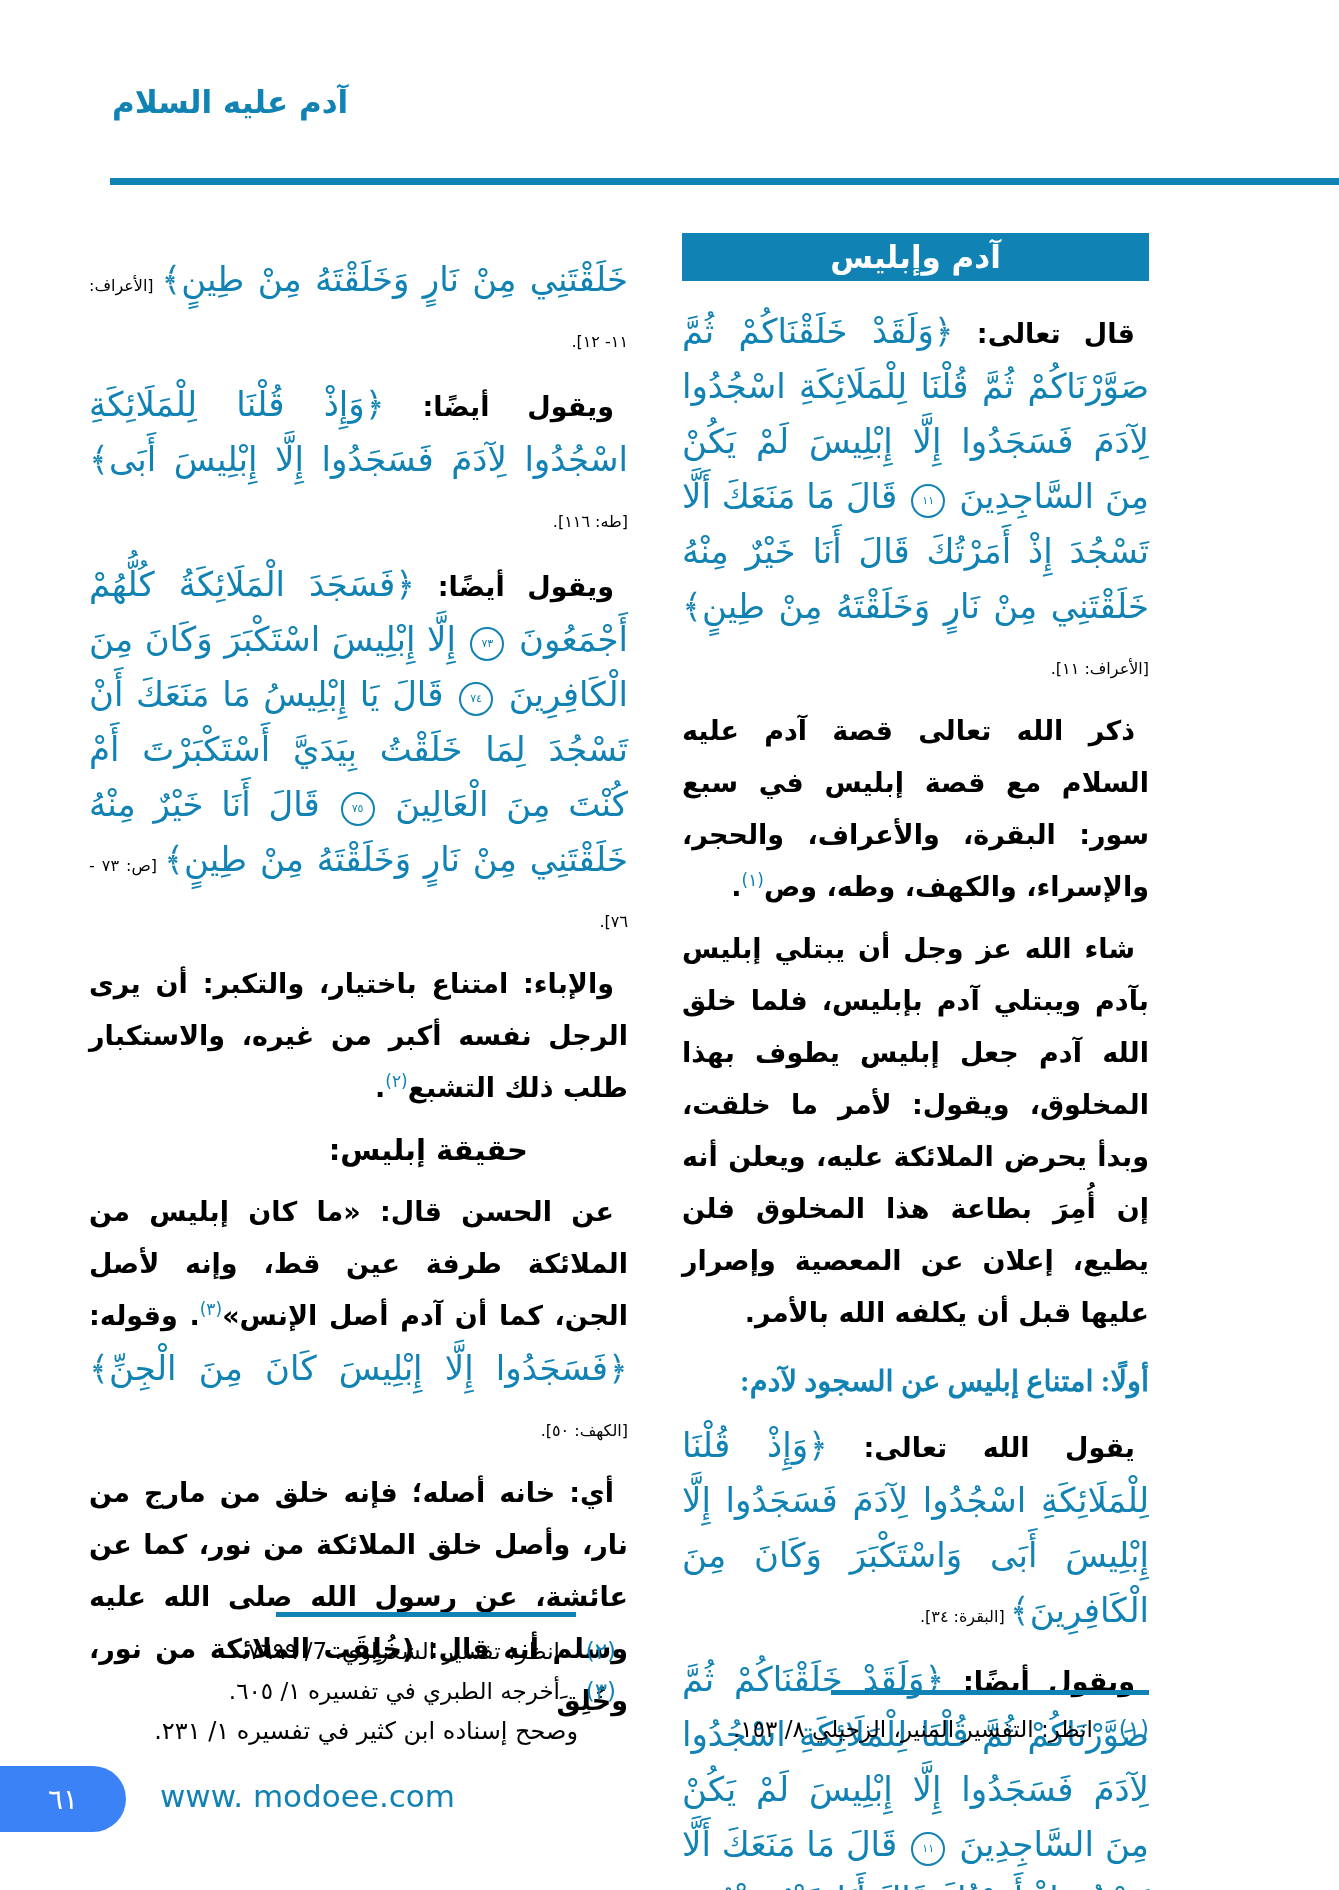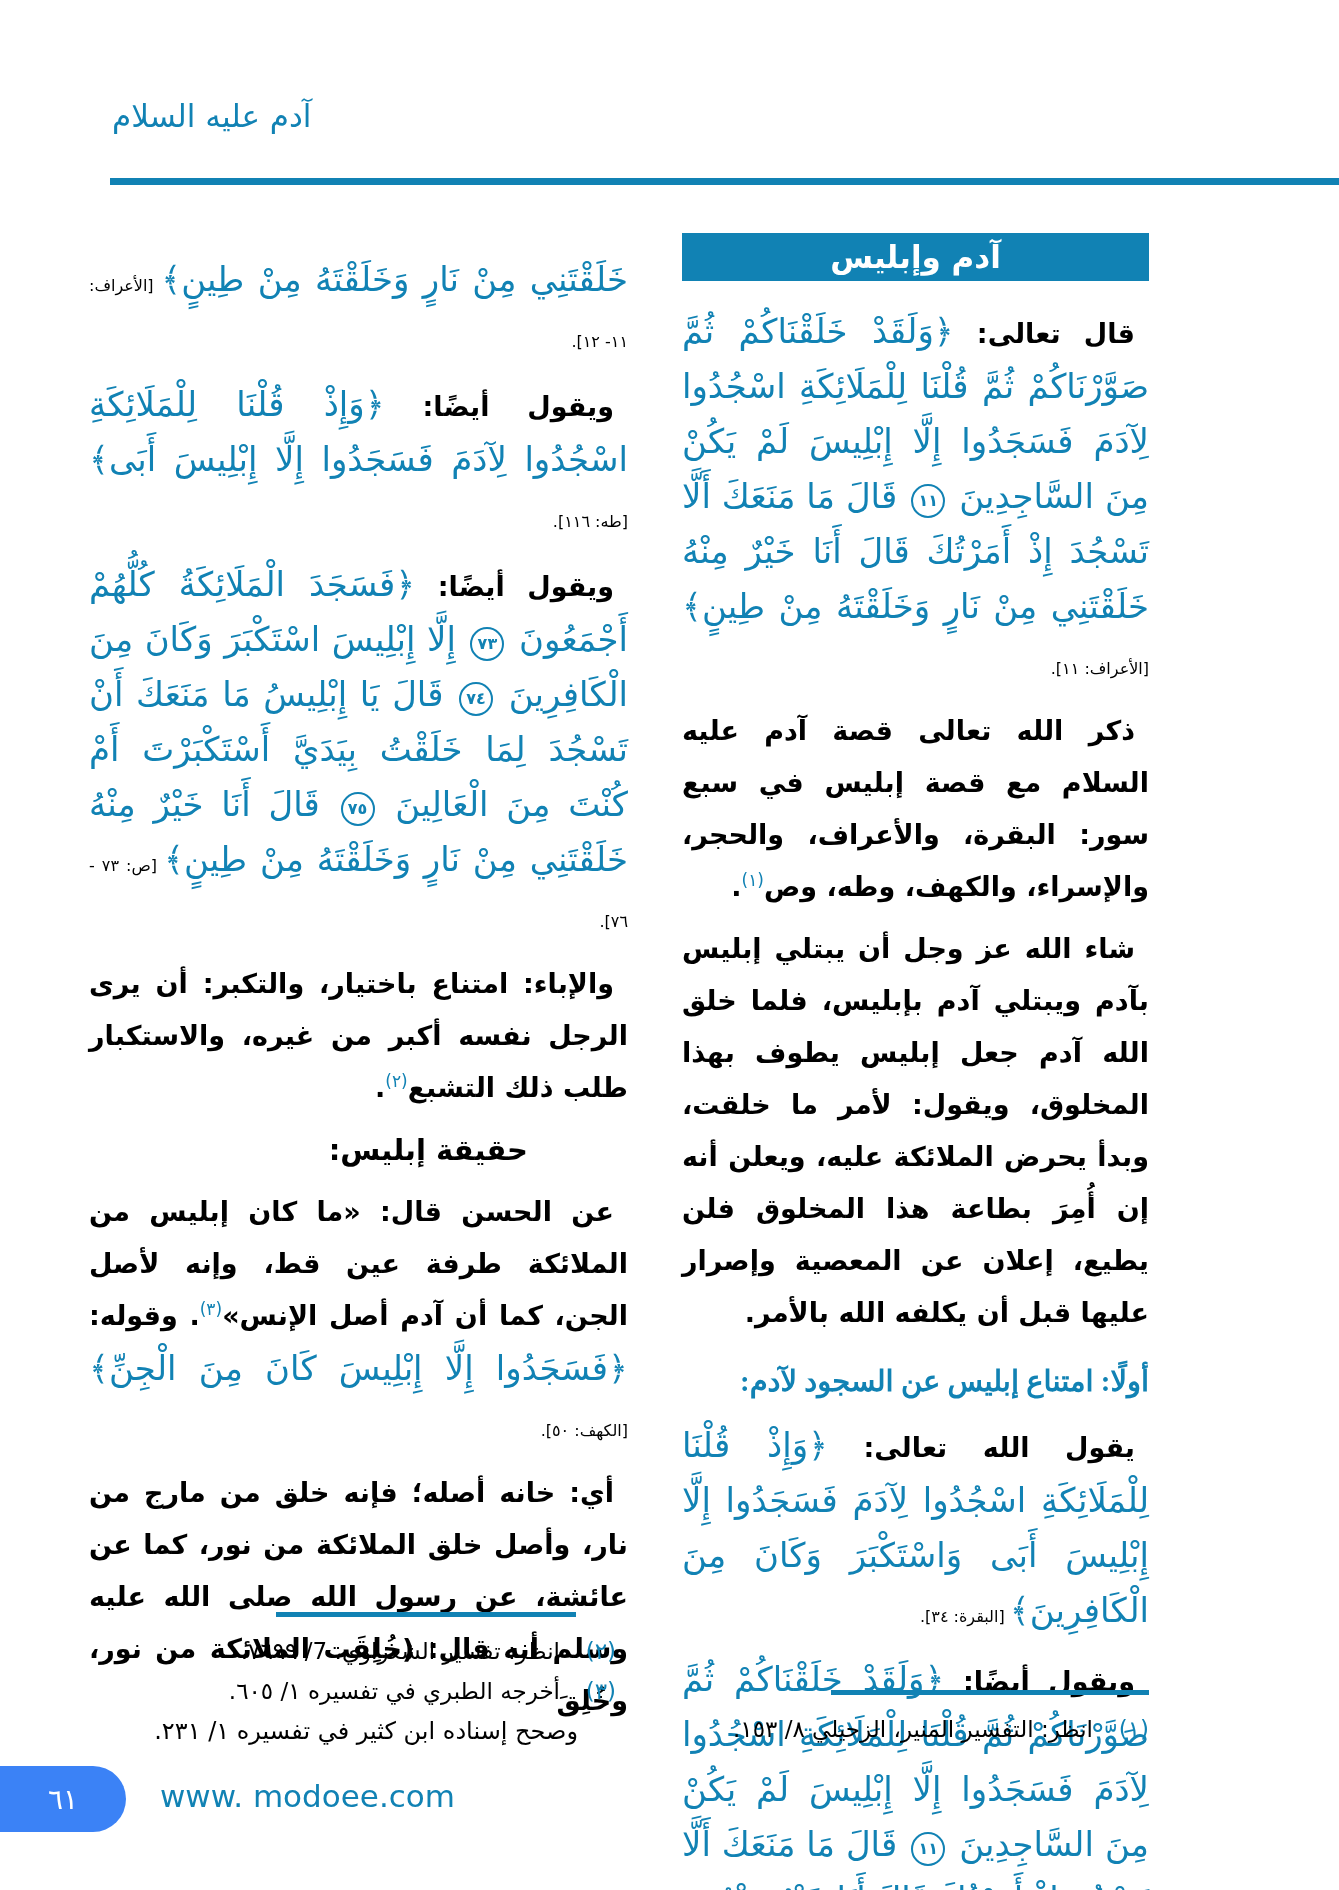--- a/index.html
+++ b/index.html
@@ -7,22 +7,22 @@
     position:relative;
     width:1339px;height:1890px;
     background:#ffffff;
     overflow:hidden;
     direction:rtl;
     font-family:"DejaVu Sans", sans-serif;
     color:#000;
   }
   
   .running-title{
-    position:absolute;left:112px;top:98px;
-    color:#1182B4;font-size:31px;font-weight:normal;
+    position:absolute;left:112px;top:84px;
+    color:#1182B4;font-size:31px;font-weight:bold;
     letter-spacing:0px;
   }
   .header-rule{
     position:absolute;left:110px;right:0;top:178px;height:7px;
     background:#1182B4;
   }
   
   .content{
     position:absolute;top:233px;left:89px;width:1060px;
     display:flex;gap:54px;
@@ -41,23 +41,23 @@
     text-align:justify;
     text-indent:14px;
     font-weight:bold;
   }
   .para.noindent{text-indent:0;}
   .verse{color:#1182B4;font-weight:normal;font-size:34px;}
   .ref{color:#000;font-weight:normal;font-size:16px;}
   .ayah-num{
     display:inline-block;width:34px;height:34px;box-sizing:border-box;
     border:2px solid #1182B4;border-radius:50%;
-    color:#1182B4;font-size:16px;line-height:29px;
+    color:#1182B4;font-size:11px;line-height:29px;
     text-align:center;vertical-align:middle;
-    font-weight:bold;margin:0 3px;text-indent:0;
+    font-weight:normal;margin:0 3px;text-indent:0;
   }
   .fn-sup{
     color:#1182B4;font-size:17px;font-weight:normal;
     vertical-align:super;line-height:0;
   }
   .heading-teal{
     color:#1182B4;font-size:29px;font-weight:bold;
     margin:16px 0 12px 0;line-height:52px;font-family:Liberation Serif, serif;
   }
   .heading-black{

